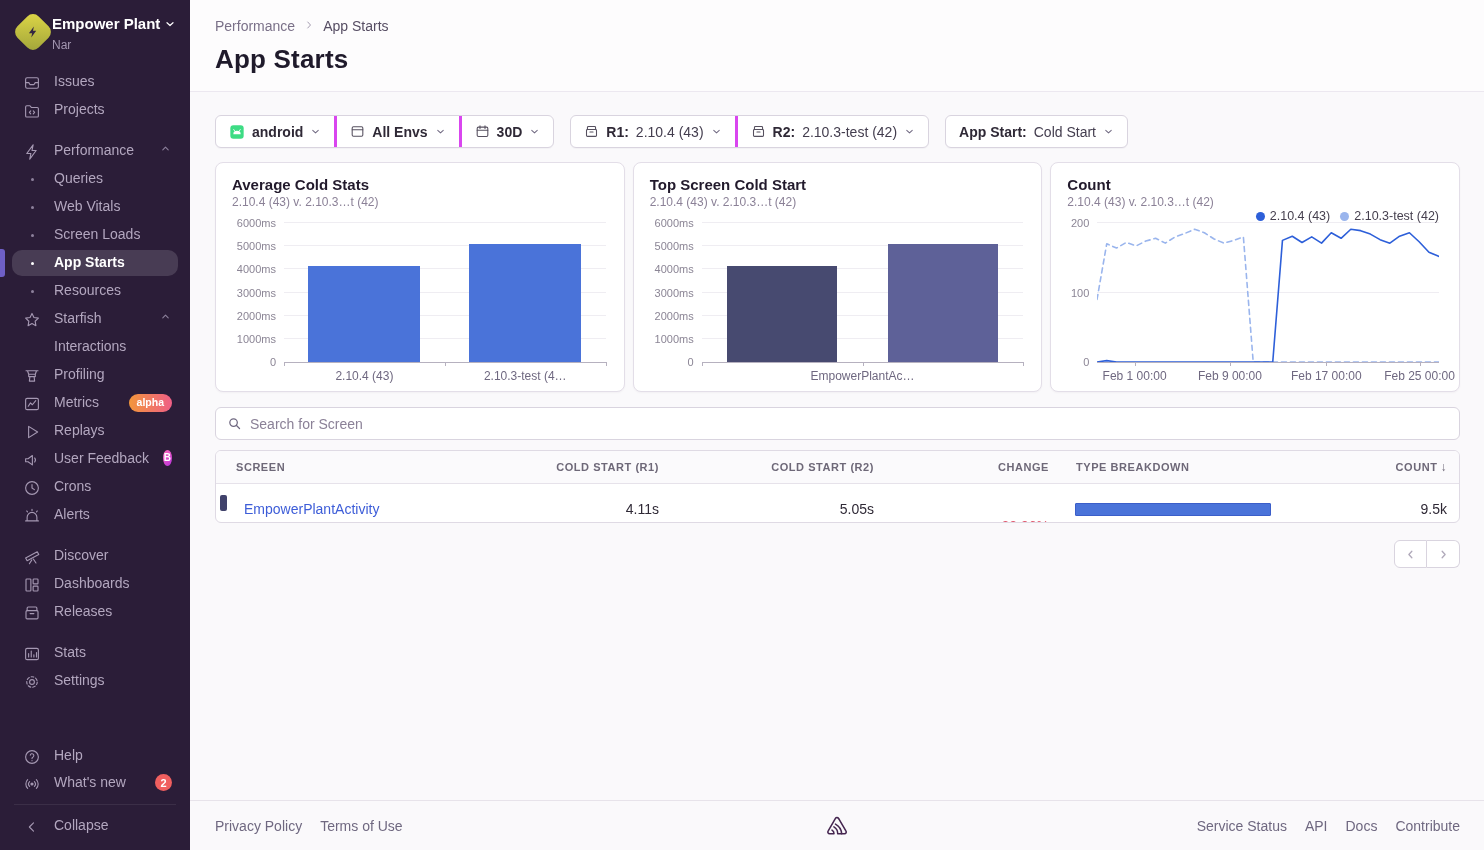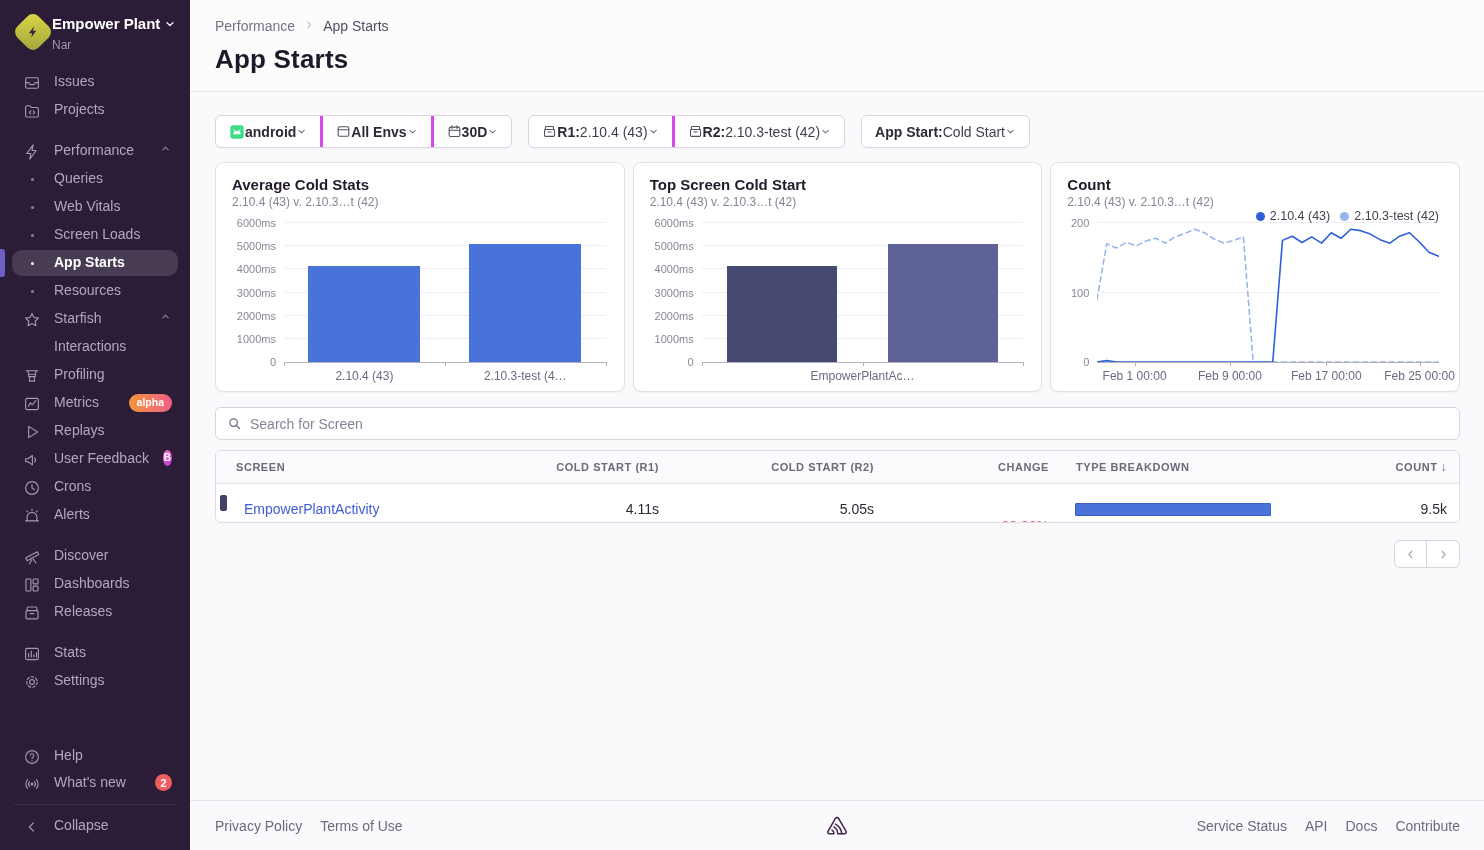--- a/index.html
+++ b/index.html
@@ -32,21 +32,21 @@
   
   .main { flex:1; position:relative; height:850px; overflow:hidden; background:#faf9fb; }
   .page-header { background:#fdfcfd; border-bottom:1px solid #ece8f0; padding:18px 24px 16px 25px; }
   .breadcrumb { display:flex; align-items:center; gap:8px; font-size:14px; color:#7a7088; }
   .crumb { cursor:pointer; }
   .crumb.last { color:#564d63; }
   .page-title { font-size:26px; font-weight:700; color:#1f1a2b; margin-top:10px; letter-spacing:0.2px; }
 
   .filter-row { display:flex; gap:16px; margin:23px 24px 0 25px; }
   .pill-group { display:flex; background:#fff; border:1px solid #d9d4df; border-radius:6px; height:33px; box-shadow:0 1px 1px rgba(40,30,60,0.03); }
-  .pill-seg { display:flex; align-items:center; padding:0 13px; font-size:14px; color:#2f2936; cursor:pointer; }
+  .pill-seg { display:flex; align-items:center; gap:7px; padding:0 13px; font-size:14px; color:#2f2936; cursor:pointer; }
   .pill-seg + .pill-seg { border-left:3px solid #d946ef; }
   .pill-seg .bold { font-weight:700; }
   .pill-seg .val { color:#433d4e; }
 
   .charts-row { display:flex; gap:8px; margin:14px 24px 0 25px; }
   .card { flex:1; height:230px; background:#fff; border:1px solid #e3dee8; border-radius:8px; padding:13px 16px; box-shadow:0 1px 2px rgba(40,30,60,0.04); overflow:hidden; position:relative; }
   .chart-title { font-size:15px; font-weight:700; color:#221a2c; }
   .chart-sub { font-size:12px; color:#8b8197; margin-top:2px; }
   .chart-body { position:relative; height:140px; margin-top:14px; border-bottom:1px solid #b6b1bf; }
   .chart-body.gutter-lg { margin-left:52px; margin-right:2px; }

